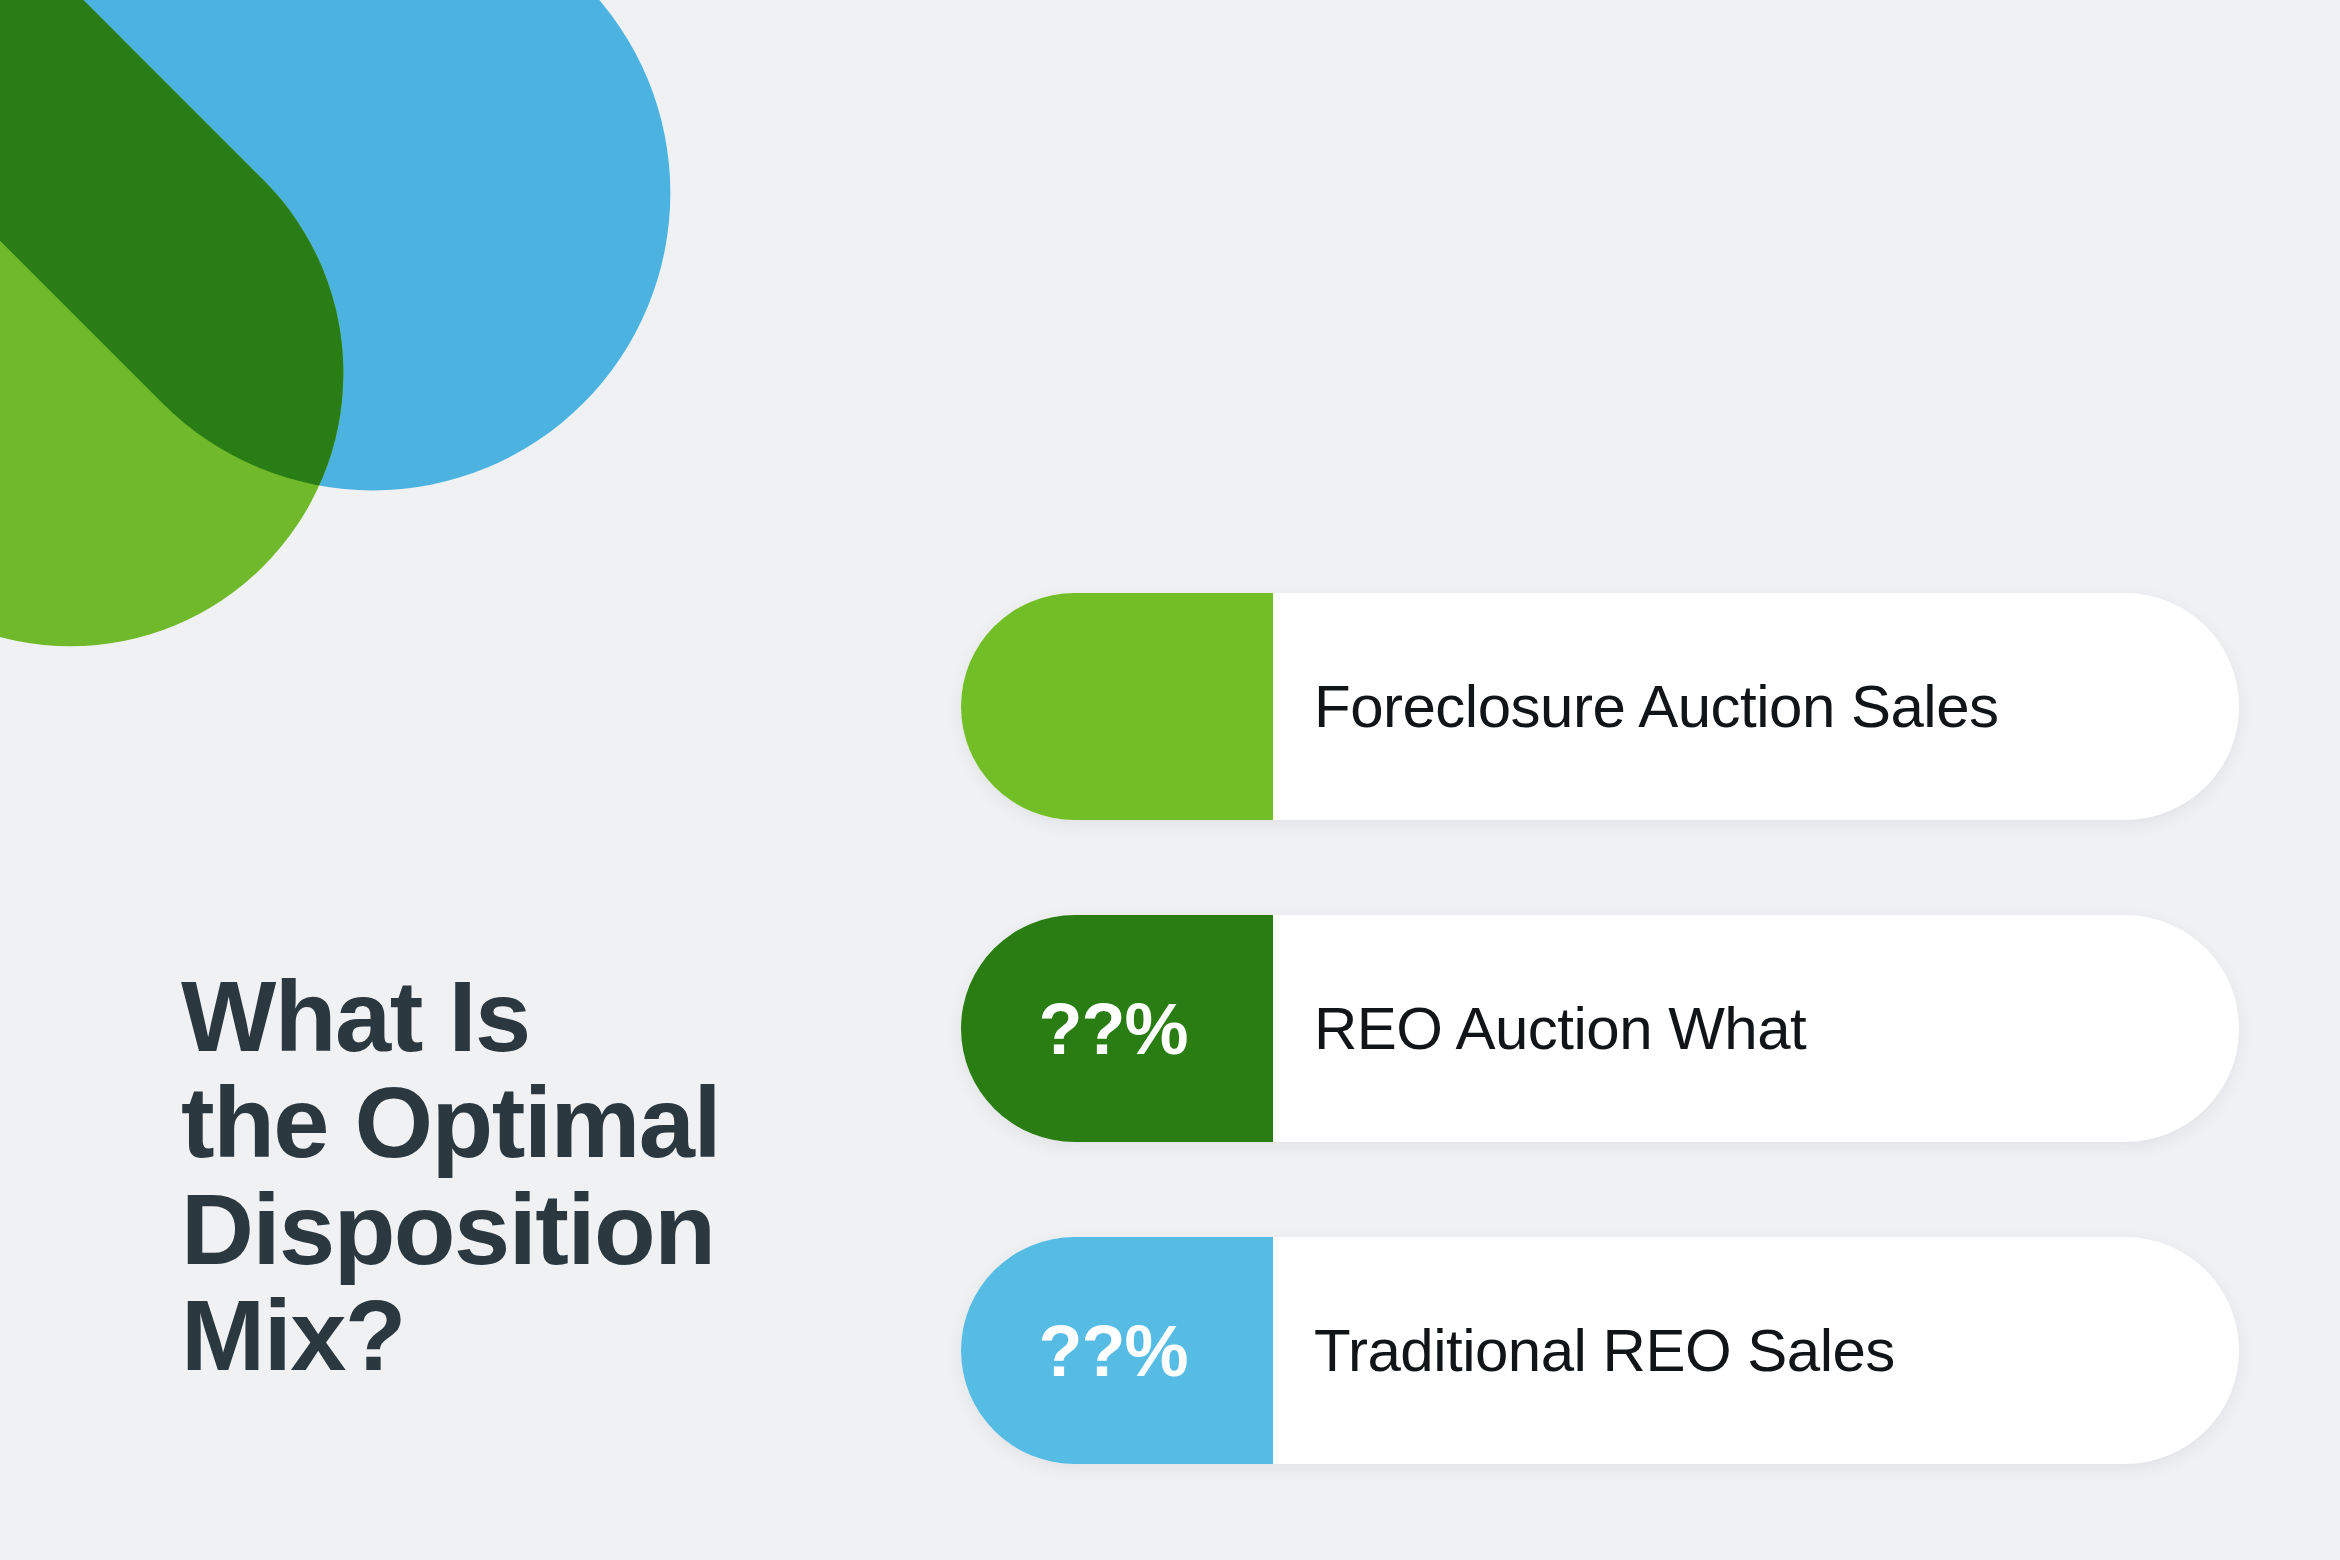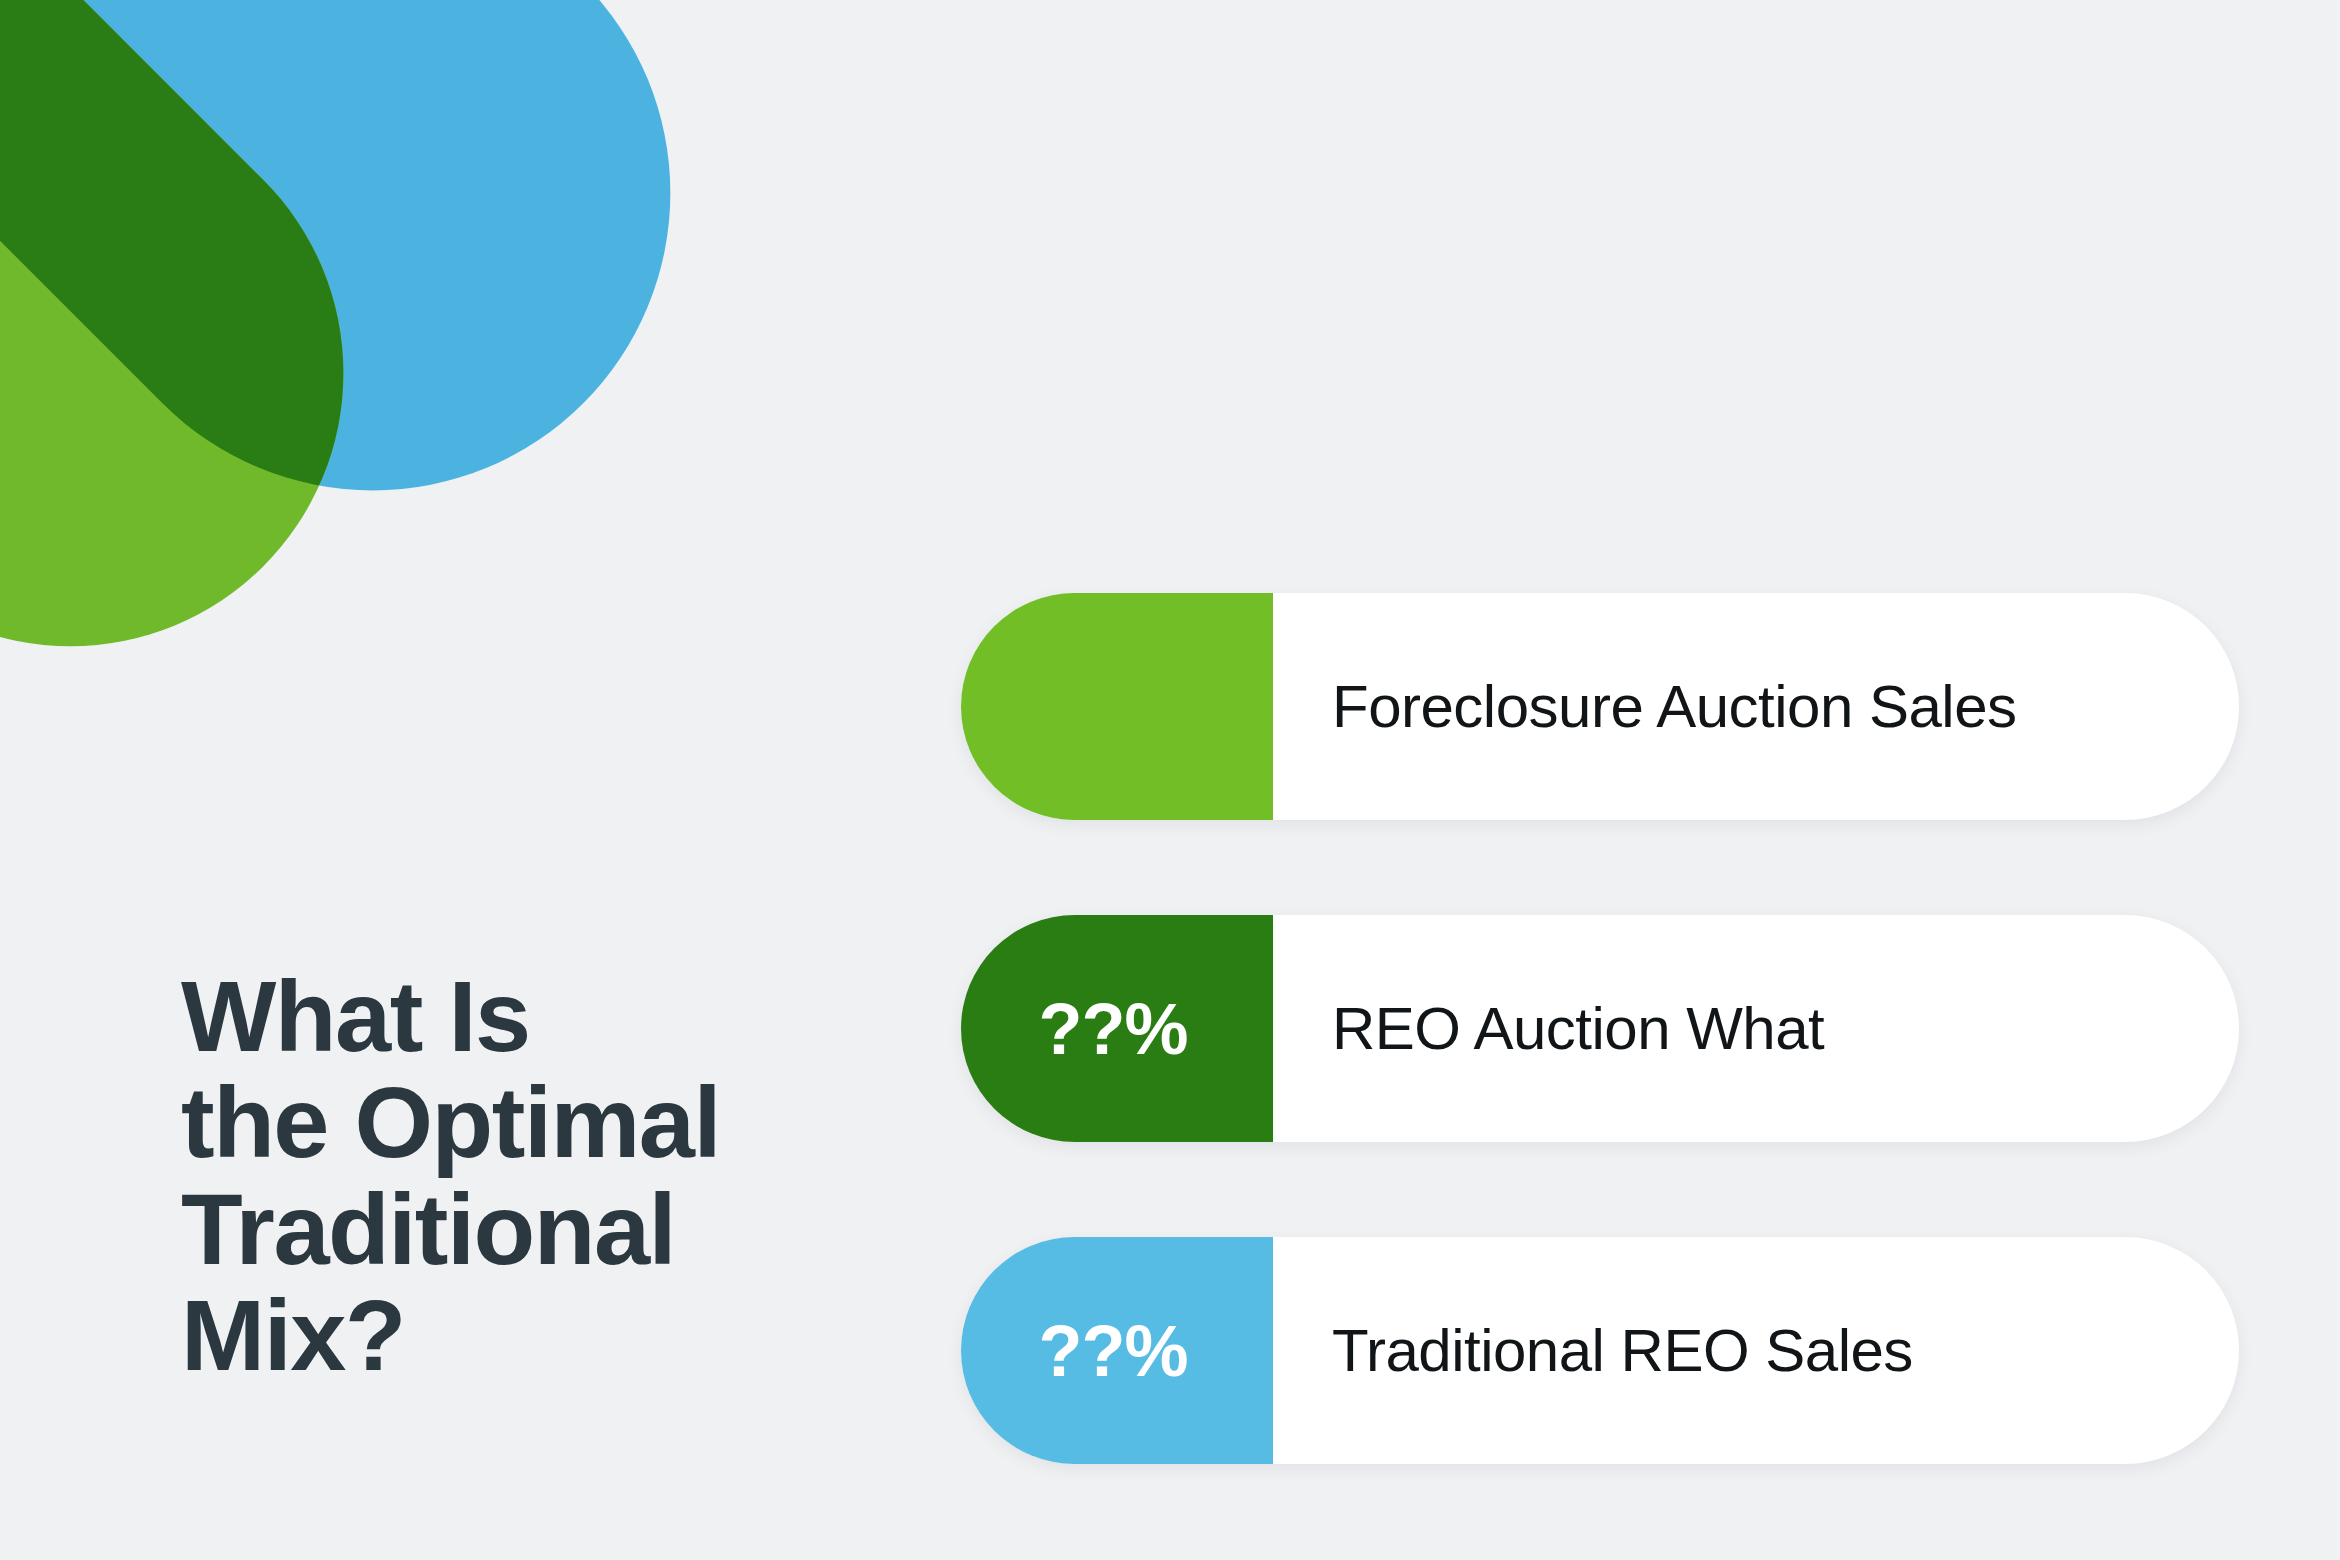--- a/index.html
+++ b/index.html
@@ -75,21 +75,21 @@
     font-size: 72px;
     font-weight: 700;
     letter-spacing: -1px;
     padding-right: 7.8px;
     box-sizing: border-box;
   }
   .bar-label {
     flex: 1 1 auto;
     display: flex;
     align-items: center;
-    padding-left: 59px;
+    padding-left: 41px;
     color: #111517;
     font-size: 60px;
     font-weight: 400;
     letter-spacing: -0.5px;
     box-sizing: border-box;
   }
 </style>
 </head>
 <body>
 
@@ -108,21 +108,21 @@
       <rect x="120" y="-180" width="560" height="1500" rx="280" ry="280" transform="rotate(-45 400 570)" fill="#6FB92B"></rect>
 
       <g clip-path="url(#clip-green)">
         <rect x="430" y="-330" width="610" height="1480" rx="305" ry="305" transform="rotate(-45 735 410)" fill="#2A7D15"></rect>
       </g>
     </svg>
   </div>
 
   <h1 id="headline" style="color: rgb(43, 56, 64);">What Is
 the Optimal
-Traditional
+Disposition
 Mix?</h1>
 
   <div id="bars">
 
     <div class="bar-row">
       <div class="bar-pct" style="background: rgb(113, 190, 38); color: rgb(113, 190, 38);">??%</div>
       <div class="bar-label">Foreclosure Auction Sales</div>
     </div>
 
     <div class="bar-row">

